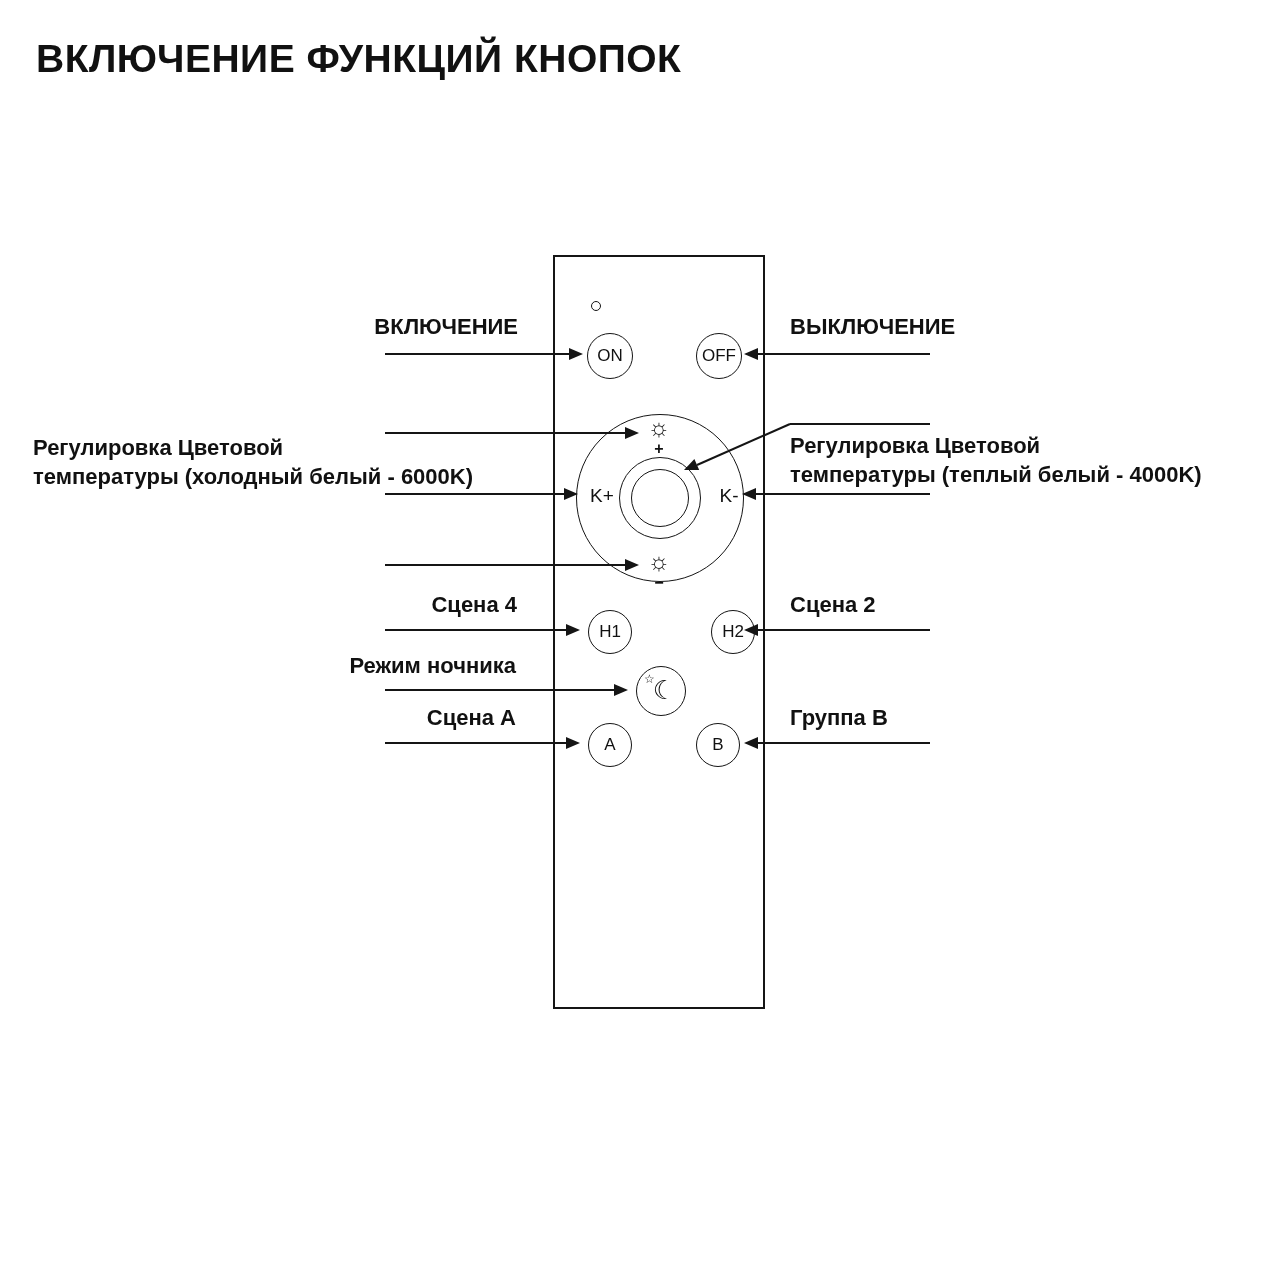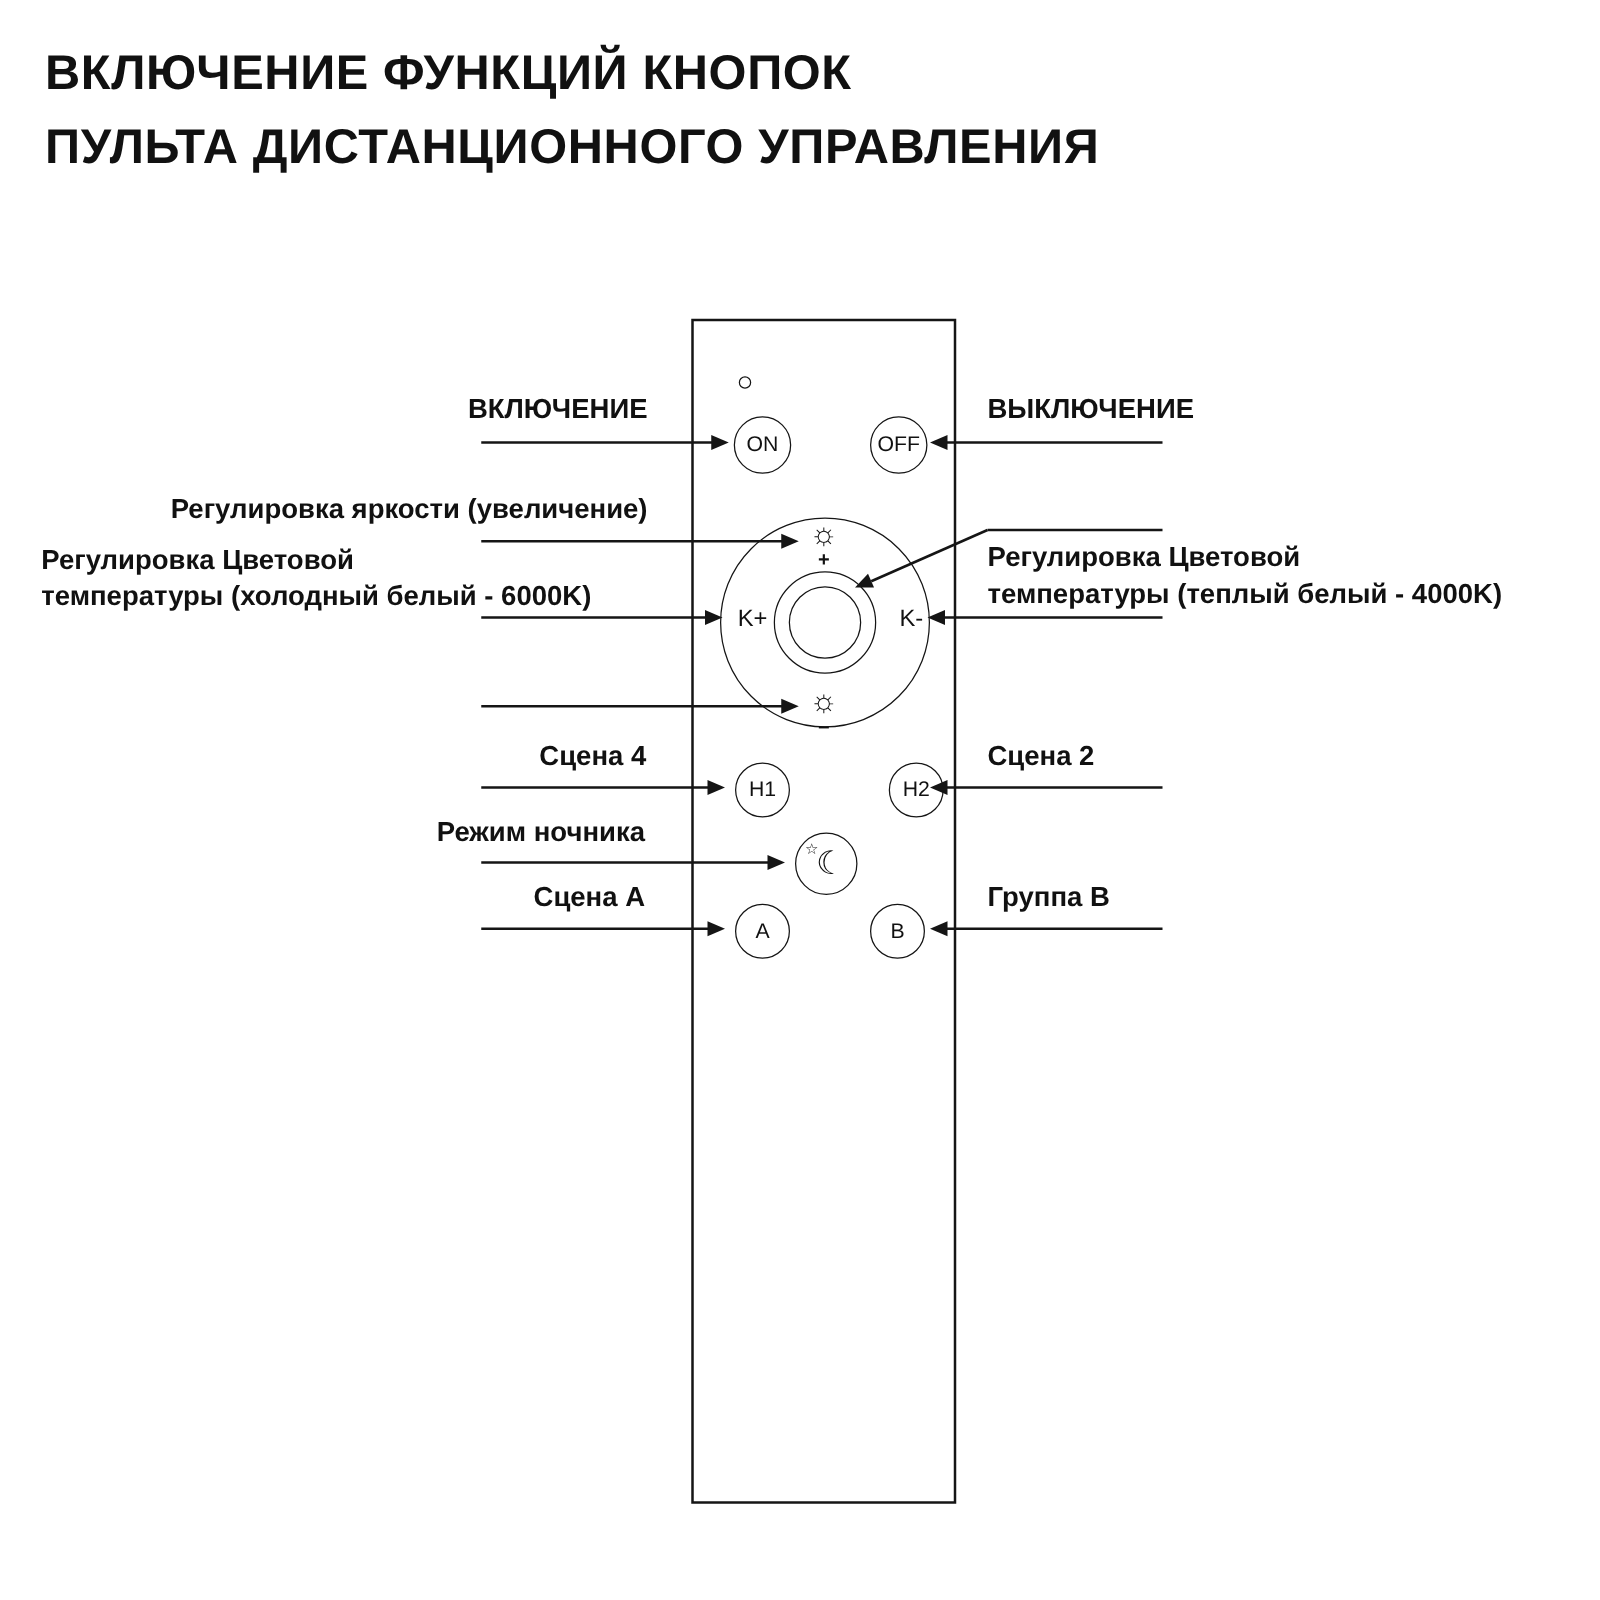--- a/index.html
+++ b/index.html
@@ -5,21 +5,21 @@
   * { margin:0; padding:0; box-sizing:border-box; }
   html,body { background:#ffffff; }
   body { font-family:"Liberation Sans","DejaVu Sans",sans-serif; color:#111; }
   .canvas { position:relative; width:1280px; height:1280px; background:#fff; overflow:hidden; }
 
   .title { position:absolute; left:36px; top:30px; font-size:39px; font-weight:bold; line-height:1.5; letter-spacing:0.5px; white-space:nowrap; }
 
   .lbl { position:absolute; font-size:22px; font-weight:bold; white-space:nowrap; line-height:29px; }
   .lbl-r { text-align:right; }
 
-  .remote { position:absolute; left:553px; top:255px; width:212px; height:948px; border:2px solid #151515; background:#fff; }
+  .remote { position:absolute; left:553px; top:255px; width:212px; height:754px; border:2px solid #151515; background:#fff; }
 
   .led { position:absolute; left:36px; top:44px; width:10px; height:10px; border:1.5px solid #151515; border-radius:50%; background:#fff; }
 
   .circle-btn { position:absolute; border:1.5px solid #151515; border-radius:50%; display:flex; align-items:center; justify-content:center; font-size:17px; background:#fff; }
   .btn-on  { left:32px;  top:76px;  width:46px; height:46px; }
   .btn-off { left:141px; top:76px;  width:46px; height:46px; }
   .btn-h1  { left:33px;  top:353px; width:44px; height:44px; }
   .btn-h2  { left:156px; top:353px; width:44px; height:44px; }
   .btn-night { left:81px; top:409px; width:50px; height:50px; }
   .btn-a   { left:33px;  top:466px; width:44px; height:44px; }
@@ -47,21 +47,20 @@
   .arrows line { stroke:#151515; stroke-width:2; }
   .arrows polygon { fill:#151515; }
 </style>
 </head>
 <body>
 
 <div class="canvas">
 
   <div class="title">
     <div>ВКЛЮЧЕНИЕ ФУНКЦИЙ КНОПОК</div>
-    <div>ПУЛЬТА ДИСТАНЦИОННОГО УПРАВЛЕНИЯ</div>
   </div>
 
   <div class="remote">
     <div class="led"></div>
 
     <div class="circle-btn btn-on">ON</div>
     <div class="circle-btn btn-off">OFF</div>
 
     <div class="dial-circle dial-outer"></div>
     <div class="dial-circle ring-outer"></div>
@@ -86,21 +85,20 @@
     <div class="circle-btn btn-night">
       <span class="star">☆</span>
       <span class="moon">☾</span>
     </div>
 
     <div class="circle-btn btn-a">A</div>
     <div class="circle-btn btn-b">B</div>
   </div>
 
   <div class="lbl lbl-r" style="top:312px; right:762px;text-align:center;">ВКЛЮЧЕНИЕ</div>
-  <div class="lbl lbl-r" style="top:392px; right:762px;">Регулировка яркости (увеличение)</div>
   <div class="lbl" style="top:433px; left:33px;">
     <div>Регулировка Цветовой</div>
     <div>температуры (холодный белый - 6000K)</div>
   </div>
   <div class="lbl lbl-r" style="top:590px; right:763px;">Сцена 4</div>
   <div class="lbl lbl-r" style="top:651px; right:764px;">Режим ночника</div>
   <div class="lbl lbl-r" style="top:703px; right:764px;">Сцена A</div>
 
   <div class="lbl" style="top:312px; left:790px;">ВЫКЛЮЧЕНИЕ</div>
   <div class="lbl" style="top:431px; left:790px;">

